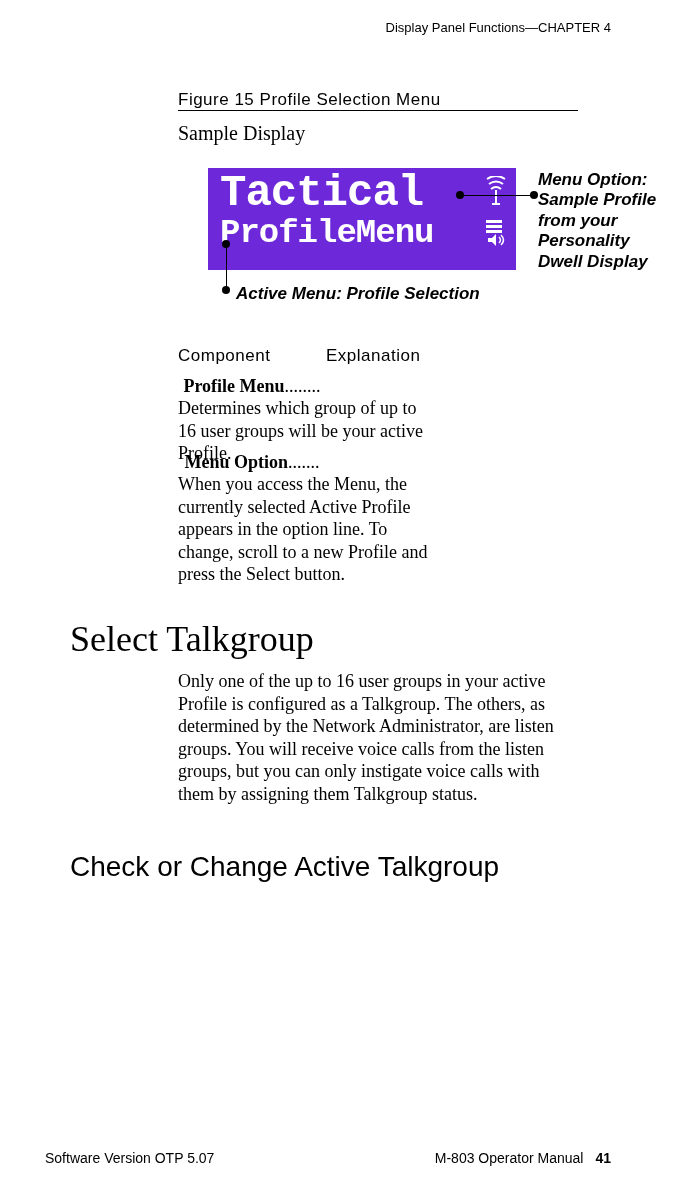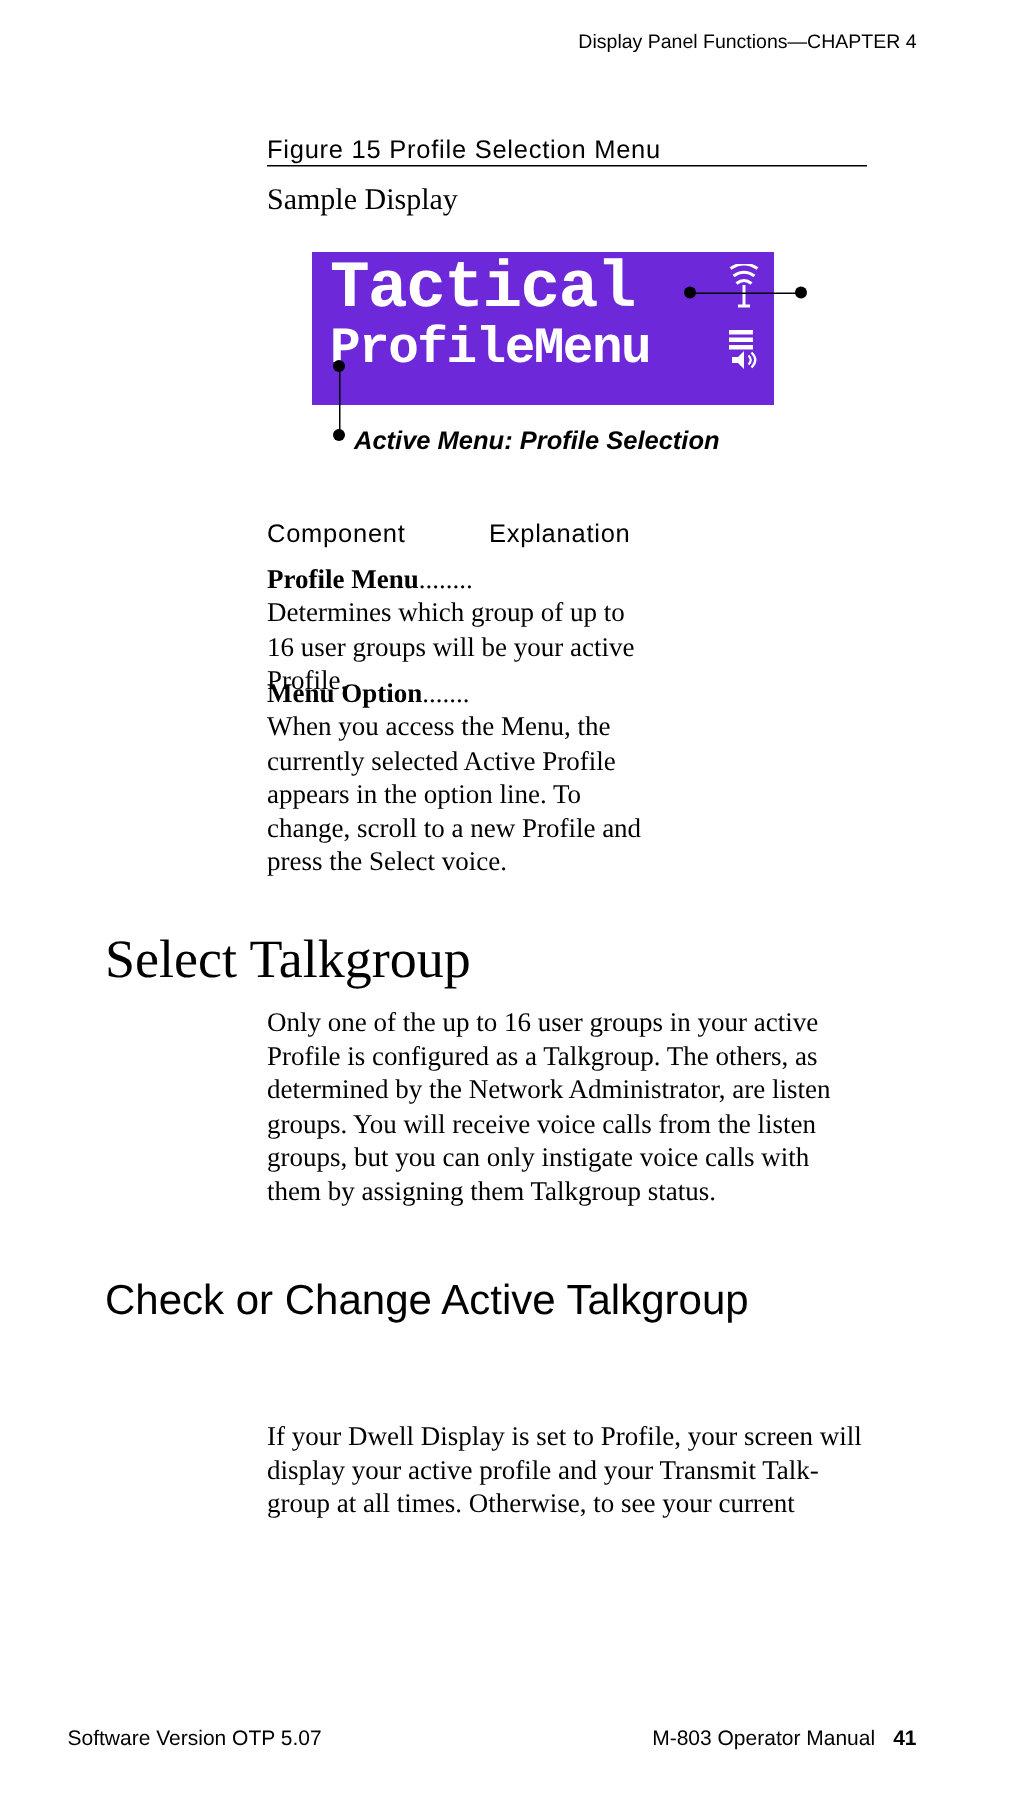--- a/index.html
+++ b/index.html
@@ -18,21 +18,21 @@
   .icon-bars { position:absolute; right:8px; top:48px; width:24px; height:30px; }
   .icon-bars svg { display:block; }
   .annotation-right { position:absolute; left:538px; top:170px; width:130px; font-family: Arial, Helvetica, sans-serif; font-weight:bold; font-style: italic; font-size: 17px; line-height: 1.2; }
   .annotation-bottom { position:absolute; left:236px; top:284px; font-family: Arial, Helvetica, sans-serif; font-weight:bold; font-style: italic; font-size: 17px; }
   .lead-dot { position:absolute; width:8px; height:8px; border-radius:50%; background:#000; }
   .lead-line-h { position:absolute; height:1px; background:#000; }
   .lead-line-v { position:absolute; width:1px; background:#000; }
   .table-head-comp { position:absolute; left:178px; top:346px; font-family: Arial, Helvetica, sans-serif; font-size: 17px; letter-spacing: 0.5px; }
   .table-head-exp { position:absolute; left:326px; top:346px; font-family: Liberation Sans, sans-serif; font-size: 17px; letter-spacing: 0.5px; }
   .row { position:absolute; left:178px; width:400px; }
-  .row .comp { display:inline-block; width:148px; vertical-align: top; font-size: 18px; }
+  .row .comp { display:inline-block; width:148px; vertical-align: top; font-size: 18px; text-align: center; }
   .row .comp b { font-weight: bold; }
   .row .dots { letter-spacing: 0px; }
   .row .exp { display:inline-block; width:250px; vertical-align: top; font-size: 18px; line-height: 1.25; }
   .h1 { position:absolute; left:70px; font-size: 36px; font-family: "Times New Roman", serif; }
   .sub-h { position:absolute; left:70px; font-size: 28px; font-family: Arial, Helvetica, sans-serif; }
   .para { position:absolute; left:178px; width:400px; font-size: 18px; line-height: 1.25; }
   .para .italic { font-style: italic; }
   .footer-left { position:absolute; left:45px; bottom:30px; font-family: Arial, Helvetica, sans-serif; font-size: 14px; }
   .footer-right { position:absolute; right:70px; bottom:30px; font-family: Arial, Helvetica, sans-serif; font-size: 14px; }
   .footer-right .pagenum { font-weight: bold; margin-left: 12px; }
@@ -68,50 +68,50 @@
         <path d="M4 22 L8 22 L12 18 L12 30 L8 26 L4 26 Z" fill="#fff"></path>
         <path d="M15 21 Q18 24 15 27" stroke="#fff" stroke-width="1.5" fill="none"></path>
         <path d="M17 19 Q22 24 17 29" stroke="#fff" stroke-width="1.5" fill="none"></path>
       </svg>
     </div>
   </div>
 
   <div class="lead-line-h" style="left:460px; top:195px; width:74px;"></div>
   <div class="lead-dot" style="left:456px; top:191px;"></div>
   <div class="lead-dot" style="left:530px; top:191px;"></div>
+  <div class="annotation-right">Menu Option: Sample Profile from your Personality Dwell Display</div>
 
   <div class="lead-line-v" style="left:226px; top:244px; height:44px;"></div>
   <div class="lead-dot" style="left:222px; top:240px;"></div>
   <div class="lead-dot" style="left:222px; top:286px;"></div>
   <div class="annotation-bottom">Active Menu: Profile Selection</div>
 
   <div class="table-head-comp">Component</div>
   <div class="table-head-exp">Explanation</div>
 
   <div class="row" style="top:376px;">
     <span class="comp">
       <b>Profile Menu</b><span class="dots">........</span>
     </span>
     <span class="exp">Determines which group of up to 16 user groups will be your active Profile.</span>
   </div>
 
   <div class="row" style="top:452px;">
     <span class="comp">
       <b>Menu Option</b><span class="dots">.......</span>
     </span>
-    <span class="exp">When you access the Menu, the currently selected Active Profile appears in the option line. To change, scroll to a new Profile and press the Select voice.</span>
+    <span class="exp">When you access the Menu, the currently selected Active Profile appears in the option line. To change, scroll to a new Profile and press the Select button.</span>
   </div>
 
   <div class="h1" style="top:618px;">Select Talkgroup</div>
 
   <div class="para" style="top:670px;">Only one of the up to 16 user groups in your active Profile is configured as a Talkgroup. The others, as determined by the Network Administrator, are listen groups. You will receive voice calls from the listen groups, but you can only instigate voice calls with them by assigning them Talkgroup status.</div>
 
 
   <div class="sub-h" style="top:851px;">Check or Change Active Talkgroup</div>
 
-  <div class="para" style="top:946px;">If your Dwell Display is set to Profile, your screen will display your active profile and your Transmit Talk-group at all times. Otherwise, to see your current</div>
 
   <div class="footer-left">Software Version OTP 5.07</div>
   <div class="footer-right">
     <span>M-803 Operator Manual</span><span class="pagenum">41</span>
   </div>
 
 </div>
 
 </body></html>

